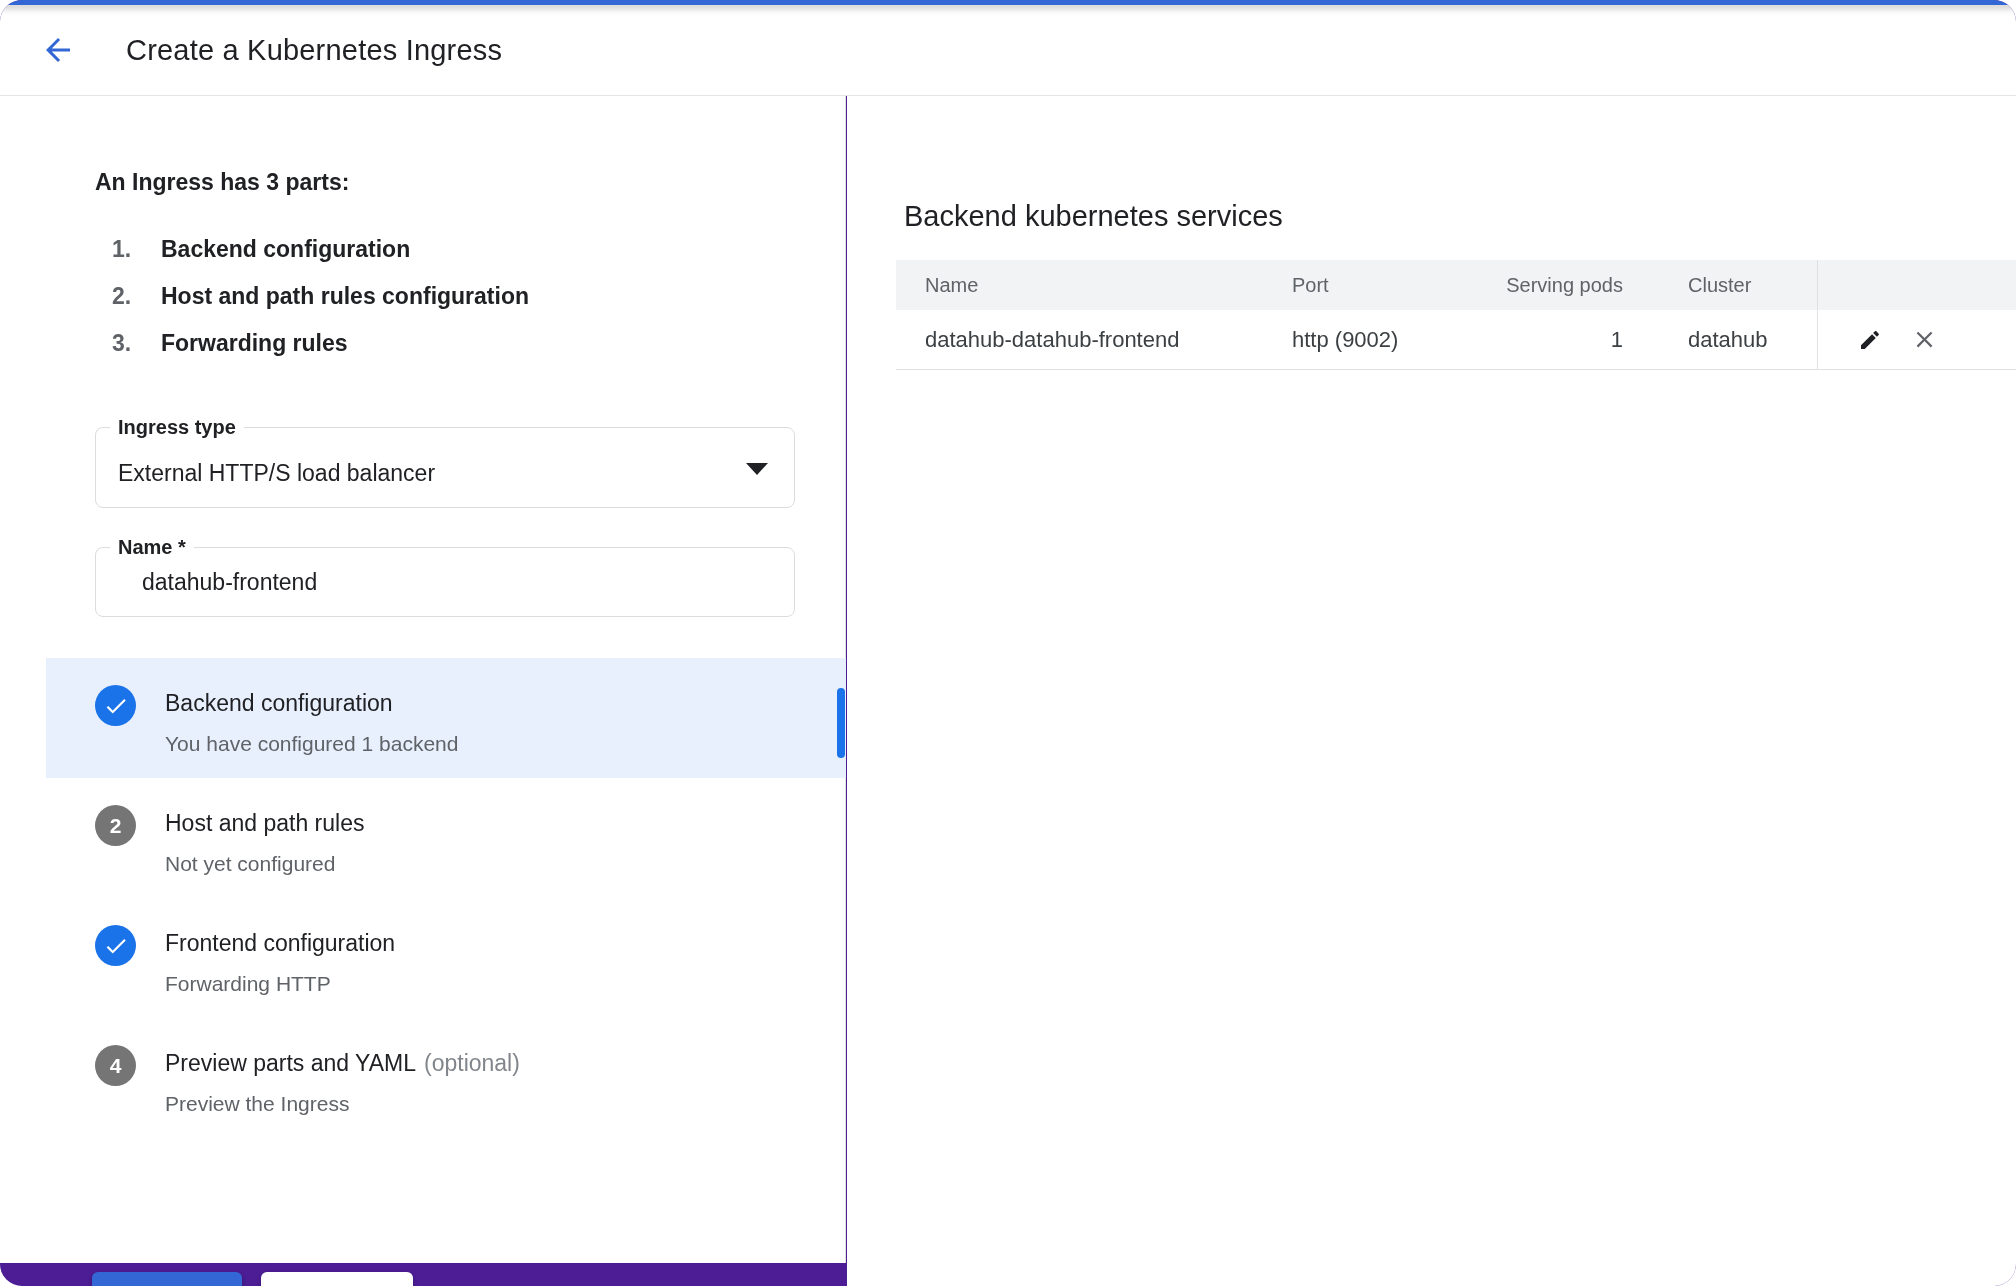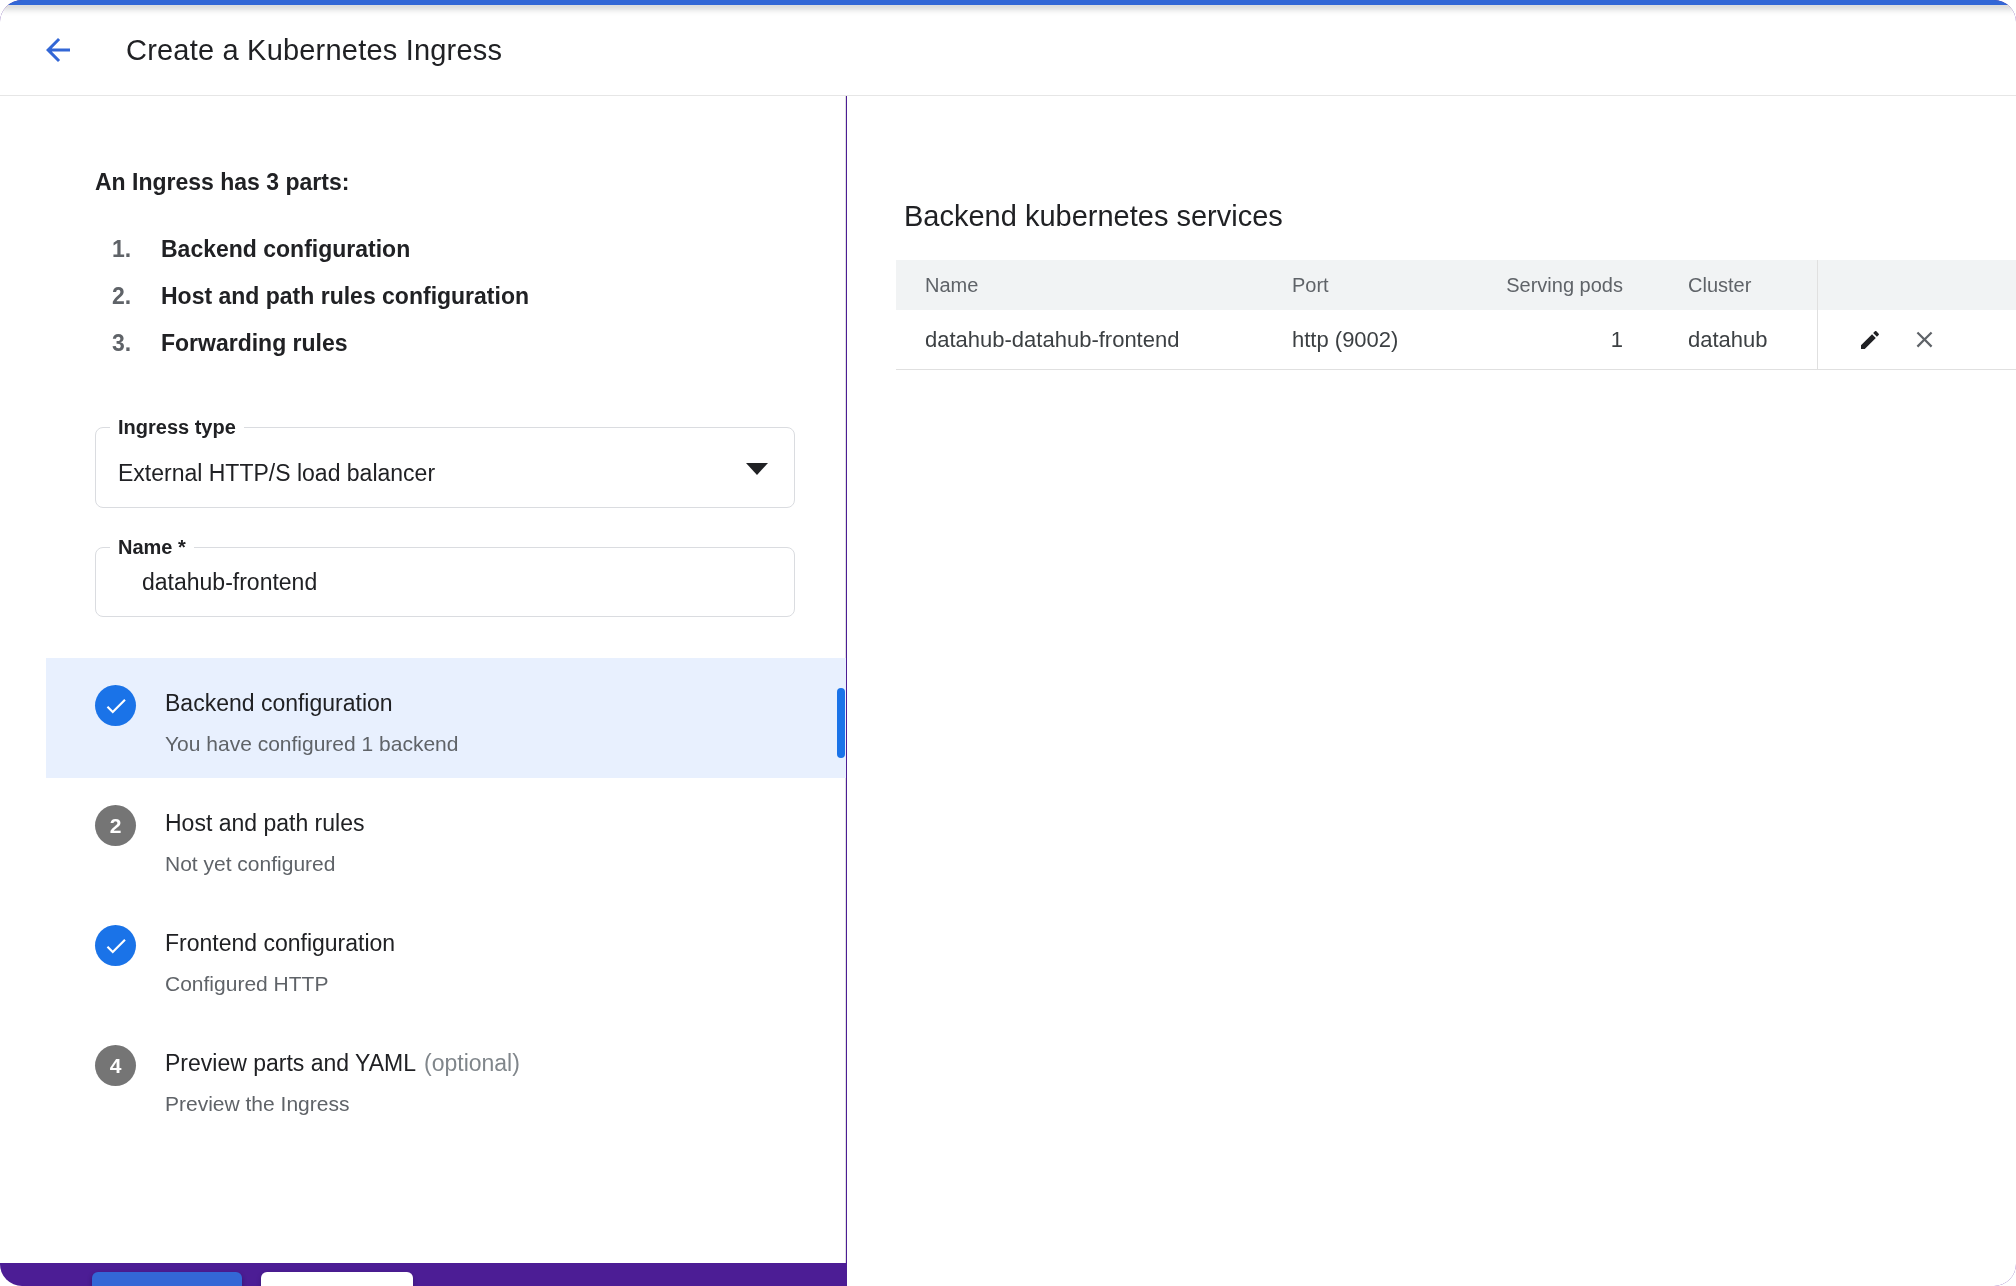--- a/index.html
+++ b/index.html
@@ -154,21 +154,21 @@
         <div class="step-subtitle">Not yet configured</div>
       </div>
 
       <div class="step-row">
         <span class="step-circle done">
           <svg width="26" height="26" viewBox="0 0 24 24" fill="#ffffff">
               <path d="M9 16.17L4.83 12l-1.42 1.41L9 19 21 7l-1.41-1.41z"></path>
             </svg>
         </span>
         <div class="step-title"><span>Frontend configuration</span></div>
-        <div class="step-subtitle">Configured HTTP</div>
+        <div class="step-subtitle">Forwarding HTTP</div>
       </div>
 
       <div class="step-row">
         <span class="step-circle pending">
             <span>4</span>
           </span>
         <div class="step-title">
           <span>Preview parts and YAML</span><span class="optional">(optional)</span>
         </div>
         <div class="step-subtitle">Preview the Ingress</div>

